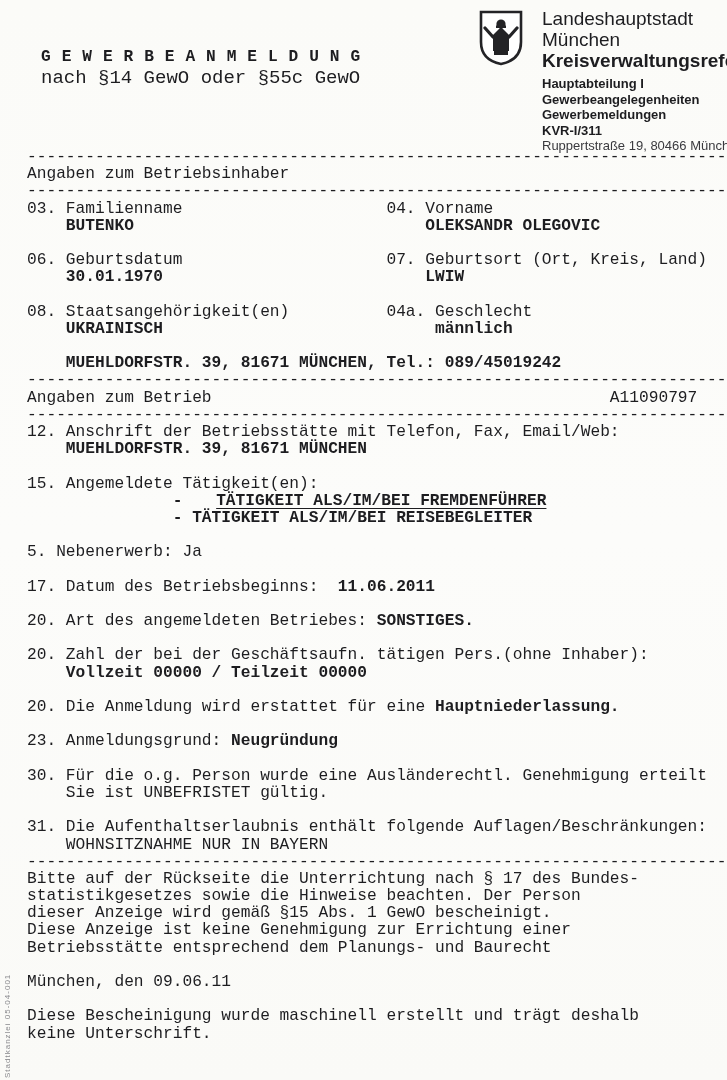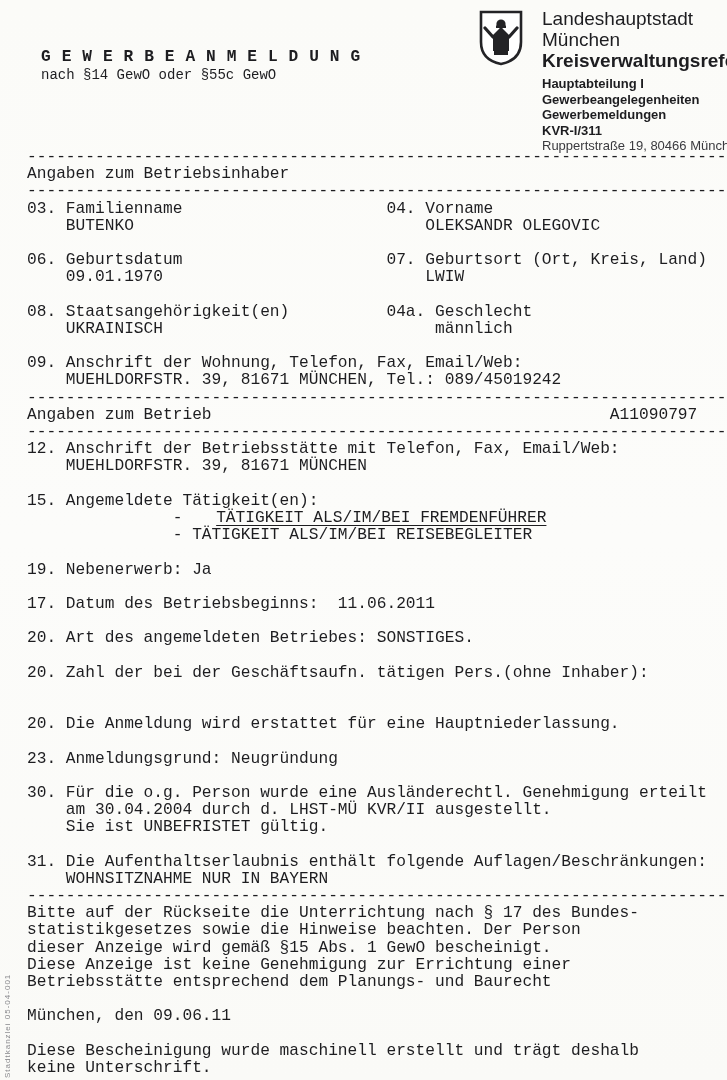--- a/index.html
+++ b/index.html
@@ -13,21 +13,21 @@
     font-family: "Liberation Mono", "DejaVu Sans Mono", monospace;
   }
   
   .hdr-left { position: absolute; left: 41px; top: 48px; }
   .doc-title {
     font-weight: bold;
     font-size: 16.2px;
     letter-spacing: 0.6px;
     white-space: pre;
   }
-  .doc-subtitle { font-size: 14px; margin-top: 1px; white-space: pre; }
+  .doc-subtitle { font-size: 19px; margin-top: 1px; white-space: pre; }
   
   .hdr-right { position: absolute; left: 478px; top: 8px; }
   .coat { position: absolute; left: 0; top: 2px; }
   .auth {
     position: absolute; left: 64px; top: 0;
     font-family: "Liberation Sans", sans-serif;
     white-space: nowrap;
   }
   .auth-name { font-size: 19px; line-height: 21px; }
   .auth-dept { font-size: 19px; line-height: 21px; font-weight: bold; }
@@ -36,21 +36,21 @@
   .auth-addr { font-size: 13px; line-height: 16px; color: #3a3a3e; }
   
   .doc-body {
     position: absolute;
     left: 27px;
     top: 149px;
     width: 700px;
     font-size: 16.2px;
   }
   .line { height: 17.2px; line-height: 17.2px; white-space: pre; }
-  .line span.b { font-weight: normal; text-align: right; }
+  .line span.b { font-weight: bold; text-align: right; }
   .line span.u { text-decoration: underline; text-underline-offset: 2.5px; margin-left: 24px; }
   
   .margin-note {
     position: absolute;
     left: 3px;
     top: 918px;
     height: 160px;
     writing-mode: vertical-rl;
     transform: rotate(180deg);
     font-family: "Liberation Sans", sans-serif;
@@ -94,52 +94,50 @@
   </div>
 
   <div class="doc-body" id="doc-body">
       <div class="line"><span>------------------------------------------------------------------------</span></div>
       <div class="line"><span>Angaben zum Betriebsinhaber</span></div>
       <div class="line"><span>------------------------------------------------------------------------</span></div>
       <div class="line"><span>03. Familienname                     04. Vorname</span></div>
       <div class="line"><span>    </span><span class="b">BUTENKO</span><span>                              </span><span class="b">OLEKSANDR OLEGOVIC</span></div>
       <div class="line">&nbsp;</div>
       <div class="line"><span>06. Geburtsdatum                     07. Geburtsort (Ort, Kreis, Land)</span></div>
-      <div class="line"><span>    </span><span class="b">09.01.1970</span><span>                           </span><span class="b">LWIW</span></div>
+      <div class="line"><span>    </span><span class="b">30.01.1970</span><span>                           </span><span class="b">LWIW</span></div>
       <div class="line">&nbsp;</div>
       <div class="line"><span>08. Staatsangehörigkeit(en)          04a. Geschlecht</span></div>
       <div class="line"><span>    </span><span class="b">UKRAINISCH</span><span>                            </span><span class="b">männlich</span></div>
       <div class="line">&nbsp;</div>
-      <div class="line"><span>09. Anschrift der Wohnung, Telefon, Fax, Email/Web:</span></div>
       <div class="line"><span>    </span><span class="b">MUEHLDORFSTR. 39, 81671 MÜNCHEN, Tel.: 089/45019242</span></div>
       <div class="line"><span>------------------------------------------------------------------------</span></div>
       <div class="line"><span>Angaben zum Betrieb                                         A11090797</span></div>
       <div class="line"><span>------------------------------------------------------------------------</span></div>
       <div class="line"><span>12. Anschrift der Betriebsstätte mit Telefon, Fax, Email/Web:</span></div>
       <div class="line"><span>    </span><span class="b">MUEHLDORFSTR. 39, 81671 MÜNCHEN</span></div>
       <div class="line">&nbsp;</div>
       <div class="line"><span>15. Angemeldete Tätigkeit(en):</span></div>
       <div class="line"><span>               </span><span class="b">- </span><span class="b u">TÄTIGKEIT ALS/IM/BEI FREMDENFÜHRER</span></div>
       <div class="line"><span>               </span><span class="b">- </span><span class="b">TÄTIGKEIT ALS/IM/BEI REISEBEGLEITER</span></div>
       <div class="line">&nbsp;</div>
-      <div class="line"><span>19. Nebenerwerb: Ja</span></div>
+      <div class="line"><span>5. Nebenerwerb: Ja</span></div>
       <div class="line">&nbsp;</div>
       <div class="line"><span>17. Datum des Betriebsbeginns:  </span><span class="b">11.06.2011</span></div>
       <div class="line">&nbsp;</div>
       <div class="line"><span>20. Art des angemeldeten Betriebes: </span><span class="b">SONSTIGES.</span></div>
       <div class="line">&nbsp;</div>
       <div class="line"><span>20. Zahl der bei der Geschäftsaufn. tätigen Pers.(ohne Inhaber):</span></div>
-      <div class="line"><span>    </span></div>
+      <div class="line"><span>    </span><span class="b">Vollzeit 00000 / Teilzeit 00000</span></div>
       <div class="line">&nbsp;</div>
       <div class="line"><span>20. Die Anmeldung wird erstattet für eine </span><span class="b">Hauptniederlassung.</span></div>
       <div class="line">&nbsp;</div>
       <div class="line"><span>23. Anmeldungsgrund: </span><span class="b">Neugründung</span></div>
       <div class="line">&nbsp;</div>
       <div class="line"><span>30. Für die o.g. Person wurde eine Ausländerechtl. Genehmigung erteilt</span></div>
-      <div class="line"><span>    am 30.04.2004 durch d. LHST-MÜ KVR/II ausgestellt.</span></div>
       <div class="line"><span>    Sie ist UNBEFRISTET gültig.</span></div>
       <div class="line">&nbsp;</div>
       <div class="line"><span>31. Die Aufenthaltserlaubnis enthält folgende Auflagen/Beschränkungen:</span></div>
       <div class="line"><span>    WOHNSITZNAHME NUR IN BAYERN</span></div>
       <div class="line"><span>------------------------------------------------------------------------</span></div>
       <div class="line"><span>Bitte auf der Rückseite die Unterrichtung nach § 17 des Bundes-</span></div>
       <div class="line"><span>statistikgesetzes sowie die Hinweise beachten. Der Person</span></div>
       <div class="line"><span>dieser Anzeige wird gemäß §15 Abs. 1 GewO bescheinigt.</span></div>
       <div class="line"><span>Diese Anzeige ist keine Genehmigung zur Errichtung einer</span></div>
       <div class="line"><span>Betriebsstätte entsprechend dem Planungs- und Baurecht</span></div>

